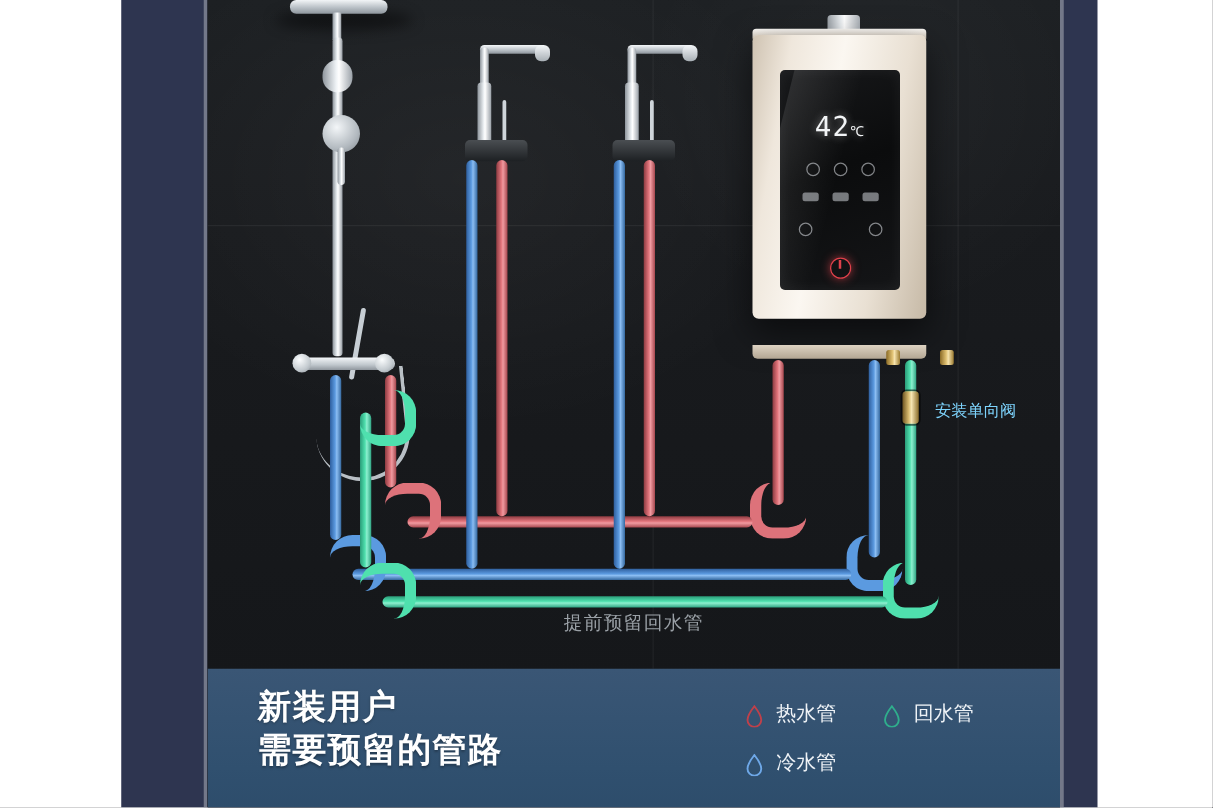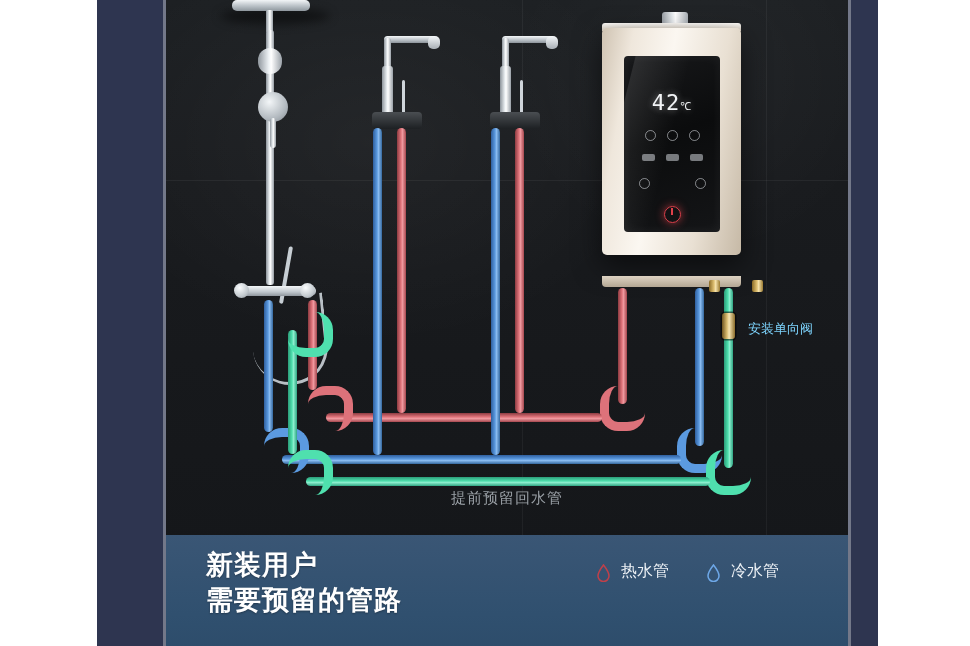--- a/index.html
+++ b/index.html
@@ -232,20 +232,26 @@
 
       <div class="legend">
 
         <div class="lg-item">
           <svg class="drop" viewBox="0 0 15 18">
             <path d="M7.5 1 C7.5 1 13 8 13 12 A5.5 5.5 0 0 1 2 12 C2 8 7.5 1 7.5 1 Z" fill="none" stroke="#c0404a" stroke-width="1.5"></path>
           </svg>
           <span class="lg-text">热水管</span>
         </div>
 
+        <div class="lg-item">
+          <svg class="drop" viewBox="0 0 15 18">
+            <path d="M7.5 1 C7.5 1 13 8 13 12 A5.5 5.5 0 0 1 2 12 C2 8 7.5 1 7.5 1 Z" fill="none" stroke="#2fae8c" stroke-width="1.5"></path>
+          </svg>
+          <span class="lg-text">回水管</span>
+        </div>
 
         <div class="lg-item">
           <svg class="drop" viewBox="0 0 15 18">
             <path d="M7.5 1 C7.5 1 13 8 13 12 A5.5 5.5 0 0 1 2 12 C2 8 7.5 1 7.5 1 Z" fill="none" stroke="#6ea8e8" stroke-width="1.5"></path>
           </svg>
           <span class="lg-text">冷水管</span>
         </div>
 
 
       </div>

